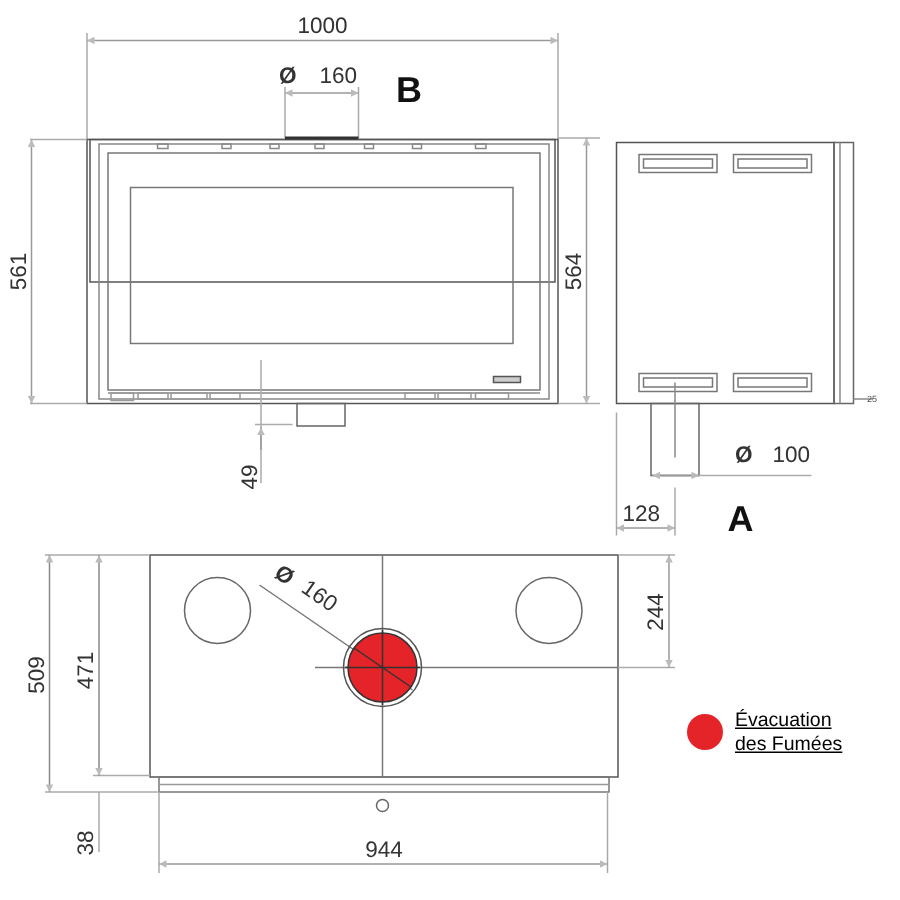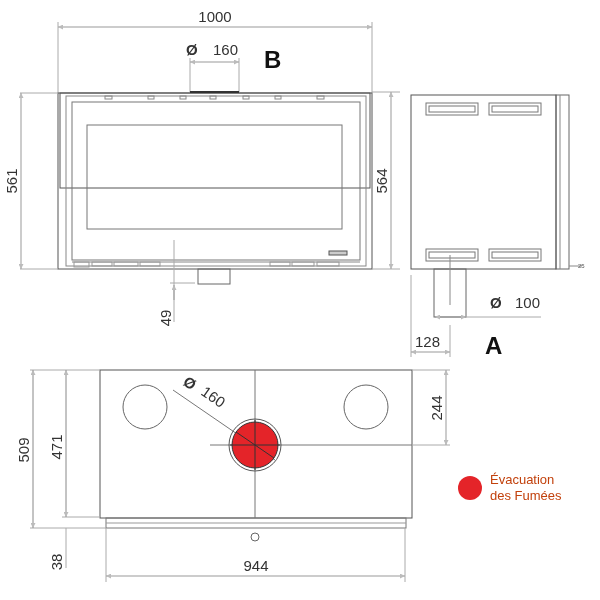--- a/index.html
+++ b/index.html
@@ -2,21 +2,21 @@
 <html><head>
 <meta charset="utf-8">
 <style>
   html, body { margin:0; padding:0; background:#ffffff; }
   body { width:600px; height:600px; position:relative; overflow:hidden; font-family:"Liberation Sans", sans-serif; }
   svg { position:absolute; left:0; top:0; }
   .dim { fill:#333; font-family:"Liberation Sans", sans-serif; font-size:15px; }
   .lbl { fill:#111; font-family:"Liberation Sans", sans-serif; font-weight:bold; font-size:24px; }
   .legend { position:absolute; left:458px; top:472px; display:flex; align-items:center; }
   .legend .dot { width:24px; height:24px; border-radius:50%; background:#e42429; margin-right:8px; }
-  .legend .txt { font-size:13px; color:#c2410c; line-height:16px; font-family:"Liberation Sans", sans-serif; }
+  .legend .txt { font-size:13px; color:#000000; line-height:16px; font-family:"Liberation Sans", sans-serif;text-decoration:underline; }
 </style>
 </head>
 <body>
 
 <svg width="600" height="600" viewBox="0 0 600 600">
   <defs>
     <marker id="arr" viewBox="0 0 10 10" refX="10" refY="5" markerWidth="7" markerHeight="5" orient="auto-start-reverse">
       <path d="M0,0 L10,5 L0,10 z" fill="#bbb"></path>
     </marker>
   </defs>

